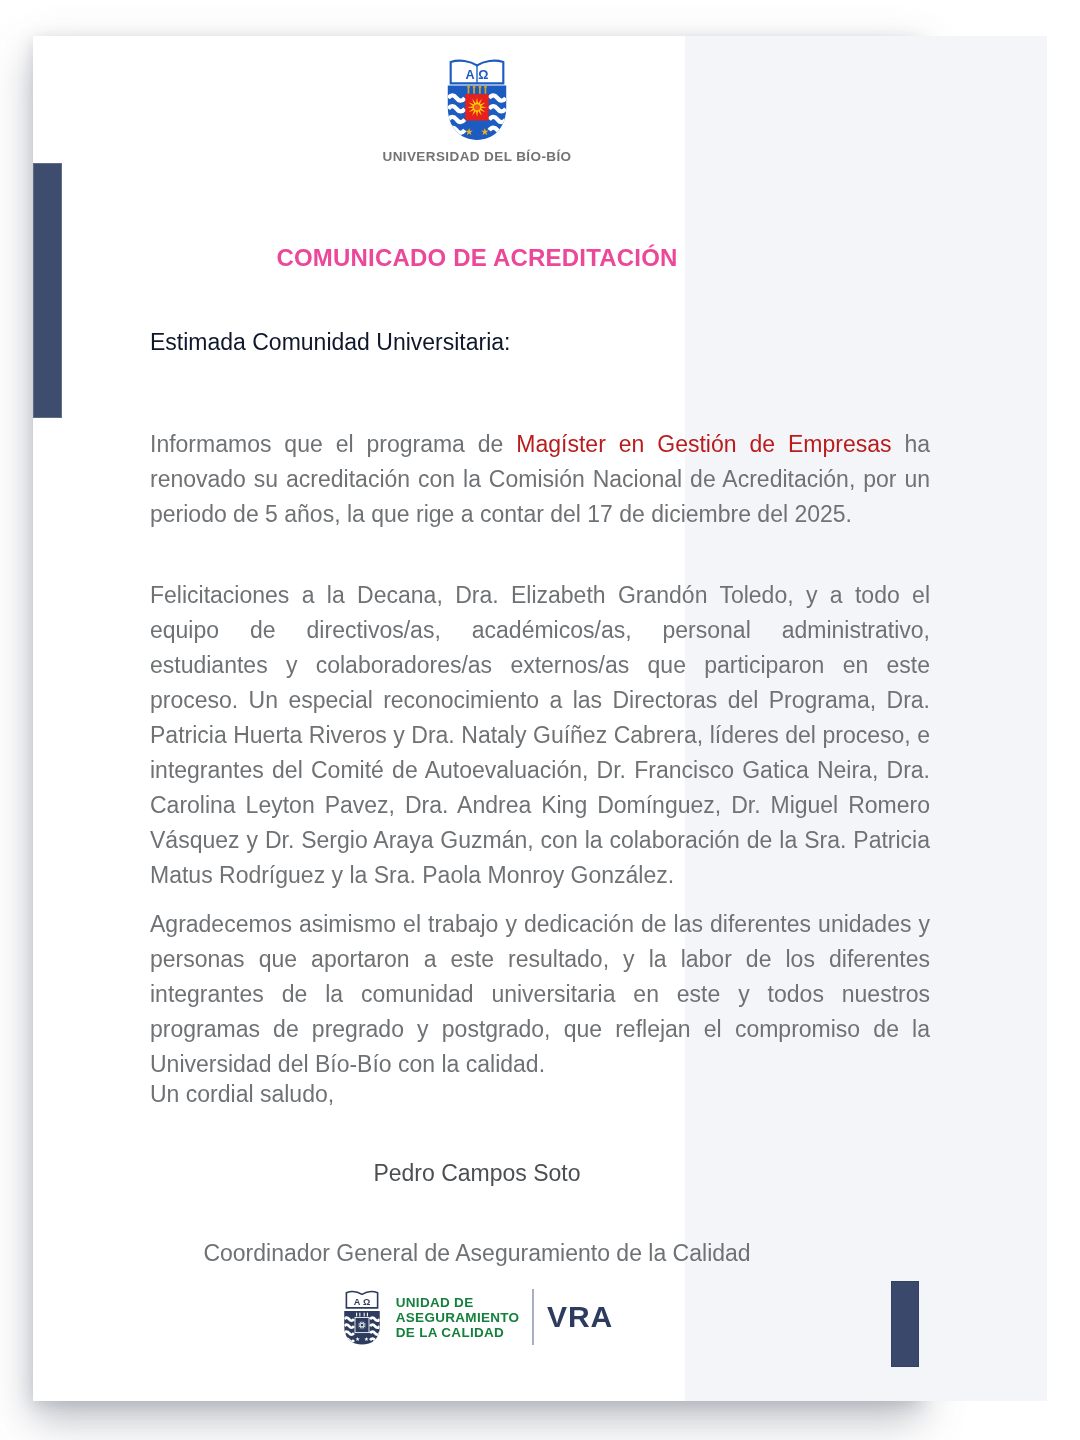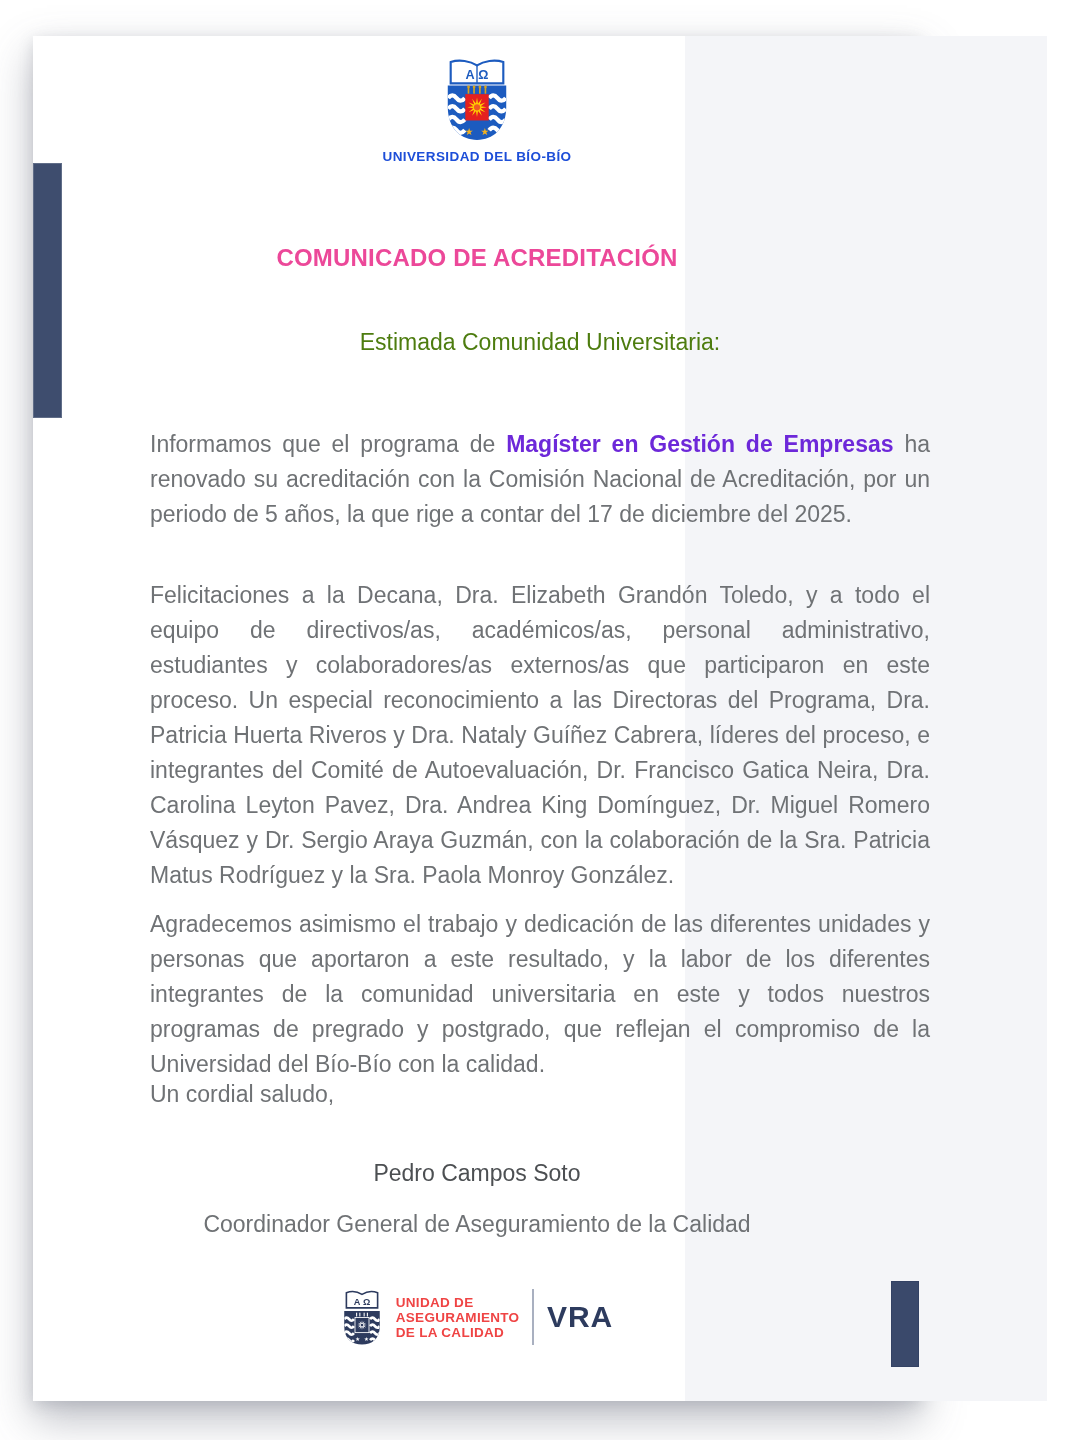--- a/index.html
+++ b/index.html
@@ -20,55 +20,55 @@
   .accent-bar-left{
     position:absolute;left:0;top:127px;width:29px;height:255px;
     background:#3e4d6e;border:1px solid rgba(255,255,255,.18);box-sizing:border-box;
   }
   .accent-bar-right{
     position:absolute;right:2px;top:1245px;width:28px;height:86px;
     background:#3a496b;border:1px solid rgba(47,62,95,.6);box-sizing:border-box;
   }
   .header{position:absolute;top:22px;left:0;width:100%;text-align:center;}
   .univ-name{
-    margin-top:7px;font-size:13.5px;font-weight:700;letter-spacing:.4px;color:#1d4ed8;
+    margin-top:7px;font-size:13.5px;font-weight:700;letter-spacing:.4px;color:#737373;
   }
   .doc-title{
     position:absolute;top:208px;left:0;width:100%;text-align:center;
     font-size:24px;font-weight:700;color:#ec4899;letter-spacing:.2px;
   }
   .salutation{
     position:absolute;top:293px;left:117px;width:780px;
-    font-size:23px;color:#4d7c0f;text-align:center;
+    font-size:23px;color:#0f172a;
   }
   .para{
     position:absolute;left:117px;width:780px;
     font-size:23px;line-height:35px;color:#6f7275;
     text-align:justify;
   }
   #p1{top:368px;} #p2{top:519px;} #p3{top:848px;}
-  .program-bold{font-weight:700;color:#6d28d9;}
+  .program-bold{font-weight:400;color:#b91c1c;}
   .closing{
     position:absolute;top:1045px;left:117px;width:780px;
     font-size:23px;color:#6f7275;
   }
   .sig-name{
     position:absolute;top:1124px;left:0;width:100%;text-align:center;
     font-size:23px;color:#4c4f52;
   }
   .sig-role{
-    position:absolute;top:1175px;left:0;width:100%;text-align:center;
+    position:absolute;top:1204px;left:0;width:100%;text-align:center;
     font-size:23px;color:#6f7275;
   }
   .footer{
     position:absolute;top:1252px;left:0;width:100%;
     display:flex;justify-content:center;align-items:center;gap:13px;
   }
   .footer-text{
-    font-size:13.5px;font-weight:700;color:#ef4444;line-height:15px;letter-spacing:.3px;
+    font-size:13.5px;font-weight:700;color:#15803d;line-height:15px;letter-spacing:.3px;
     text-align:left;
   }
   .footer-divider{width:1.5px;height:56px;background:#a9b0c0;}
   .footer-vra{font-size:30px;font-weight:700;color:#2d3b5e;letter-spacing:1px;}
   svg{display:block;}
   .header svg{margin:0 auto;}
 </style>
 </head>
 <body>
 

